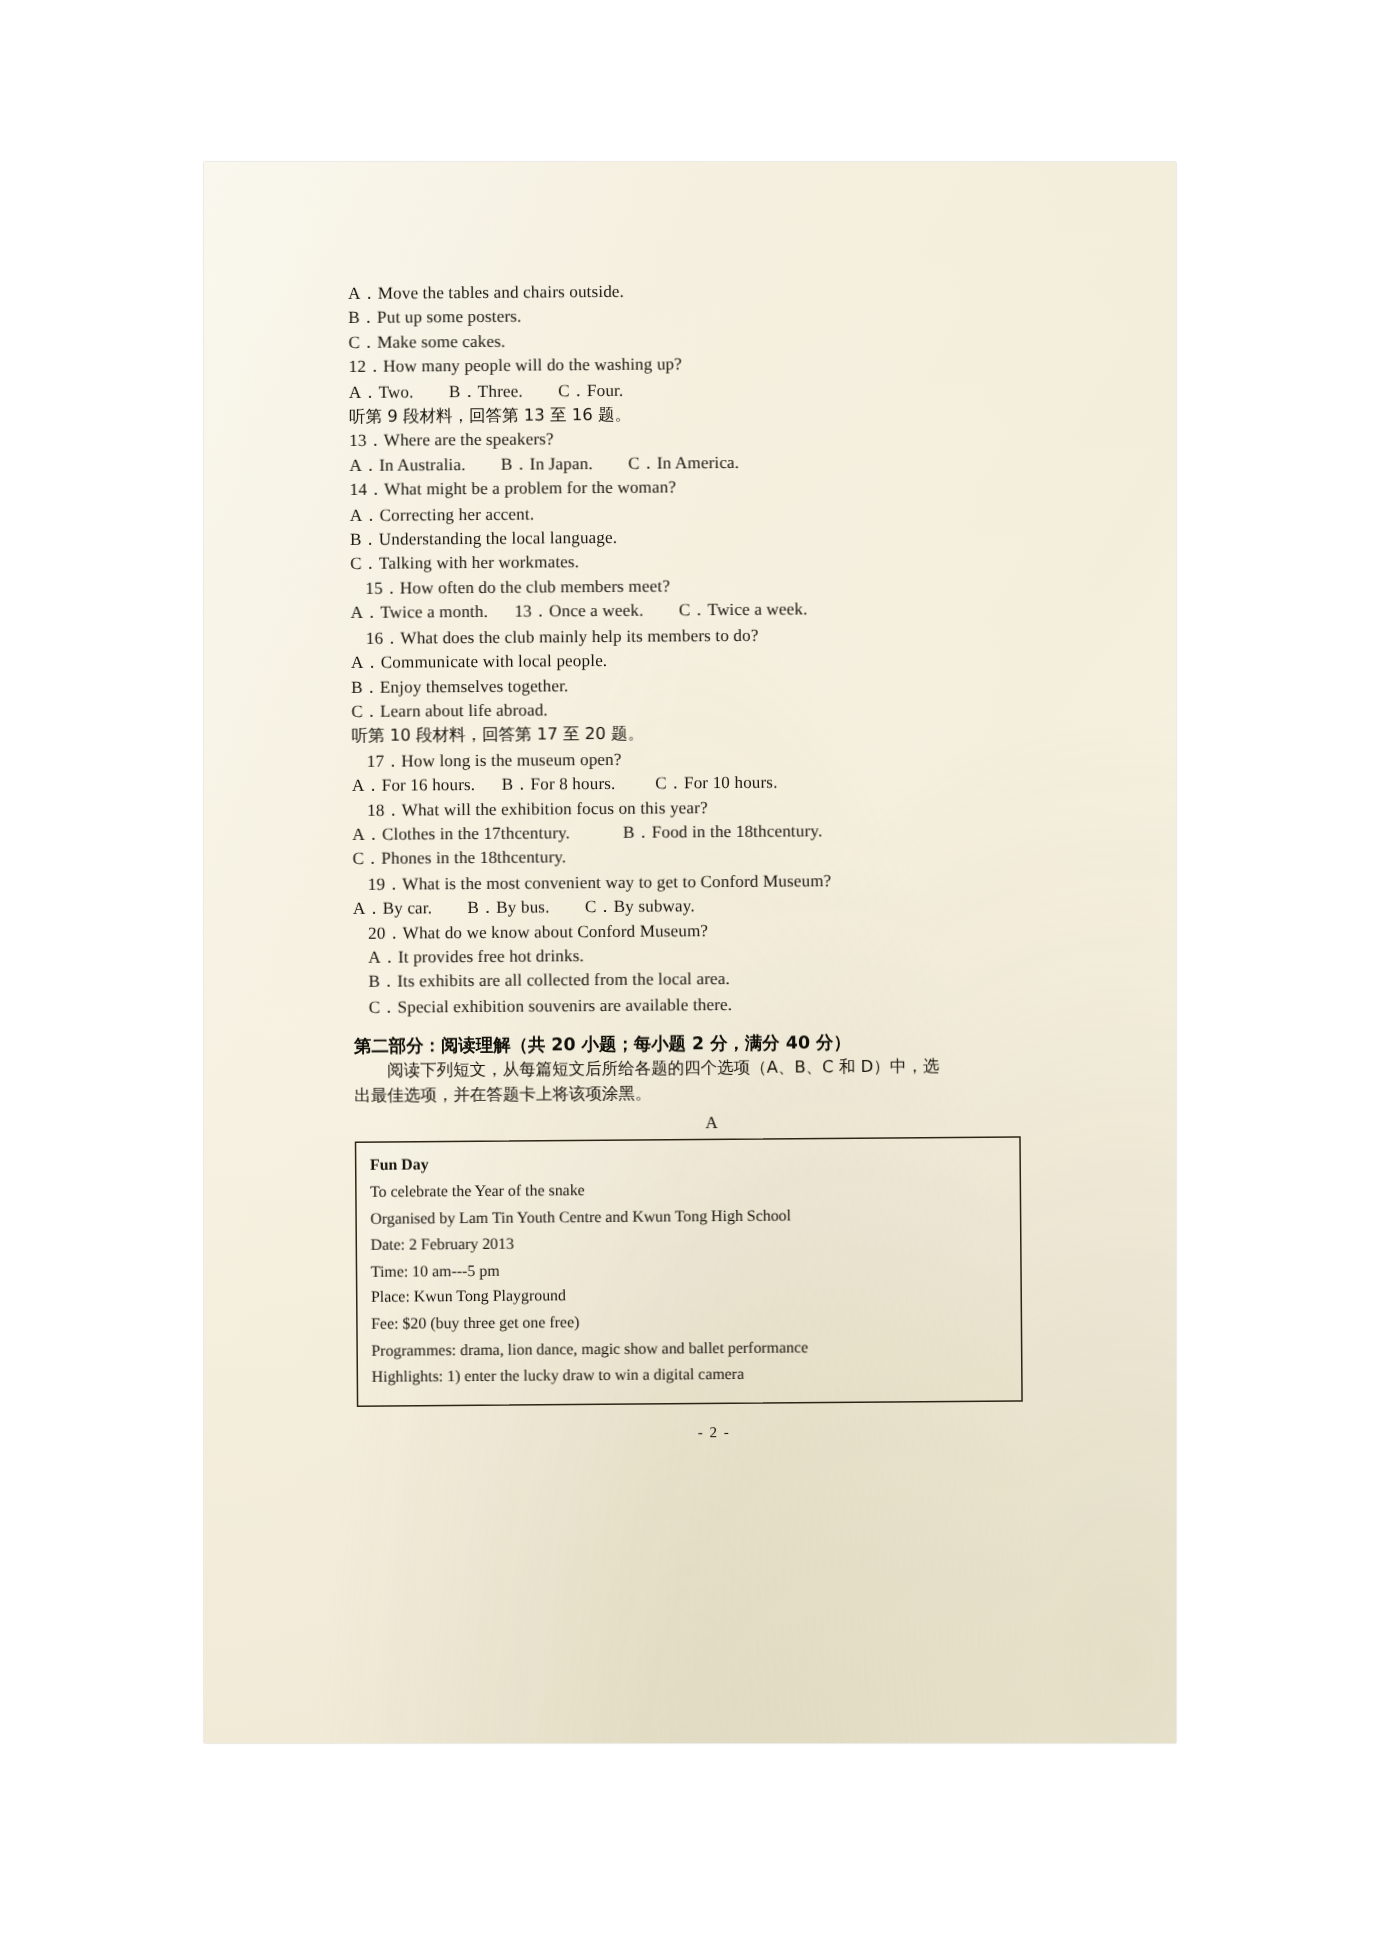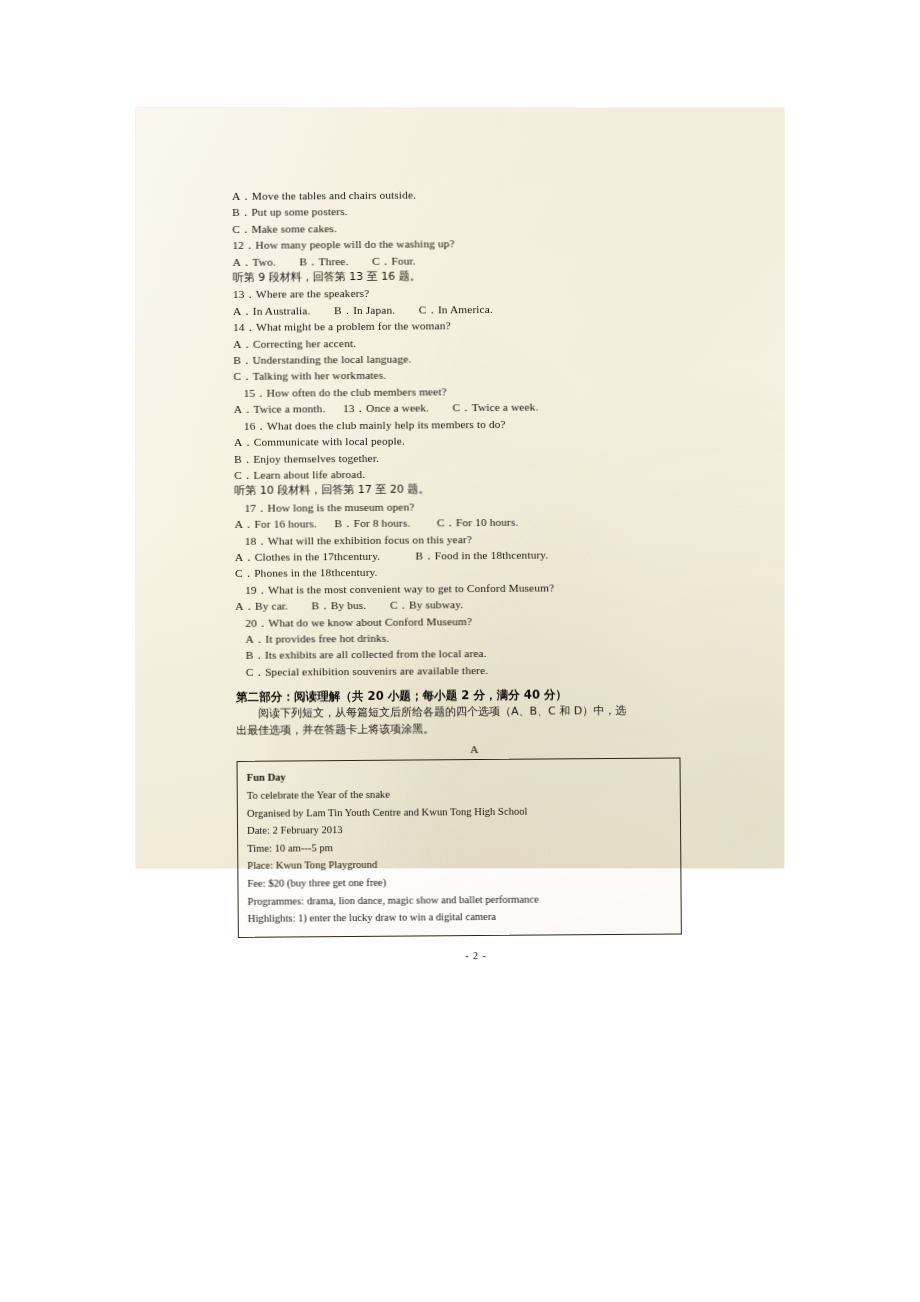--- a/index.html
+++ b/index.html
@@ -11,21 +11,21 @@
     width: 920px;
     height: 1302px;
     font-family: "Liberation Serif", serif;
     overflow: hidden;
   }
   #page {
     position: absolute;
     left: 136px;
     top: 108px;
     width: 648px;
-    height: 760px;
+    height: 1054px;
     background: #f4efdf;
     background-image:
       linear-gradient(118deg, rgba(255,255,255,0.45) 0%, rgba(245,240,222,0.1) 28%, rgba(236,230,208,0.25) 62%, rgba(250,246,232,0.4) 100%),
       linear-gradient(0deg, rgba(228,221,196,0.35) 0%, rgba(250,246,233,0.1) 45%, rgba(236,230,210,0.2) 100%);
     box-shadow: 0 0 1px rgba(120,110,80,0.5);
     color: #15120c;
     filter: contrast(1.02);
   }
   
   #page::after {

